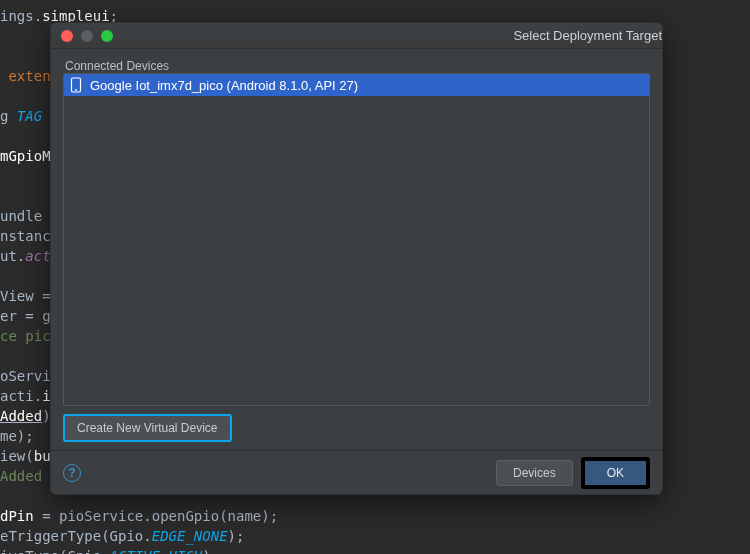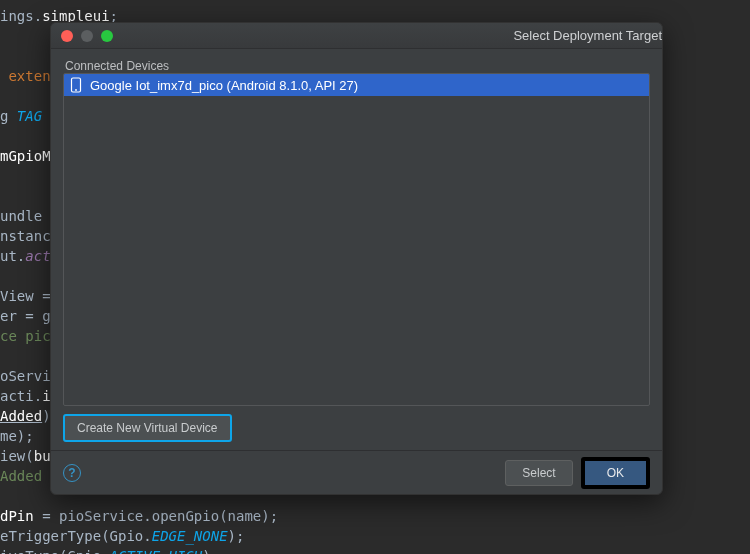--- a/index.html
+++ b/index.html
@@ -199,16 +199,16 @@
     </div>
     <div class="below-list">
       <button class="btn">Create New Virtual Device</button>
     </div>
   </div>
   <div class="footer">
     <div class="help-icon">
         <span>?</span>
       </div>
     <div class="footer-spacer"></div>
-    <button class="btn btn-default">Select</button>
+    <button class="btn btn-default">Devices</button>
     <button class="btn btn-primary">OK</button>
   </div>
 </div>
 
 </body></html>

